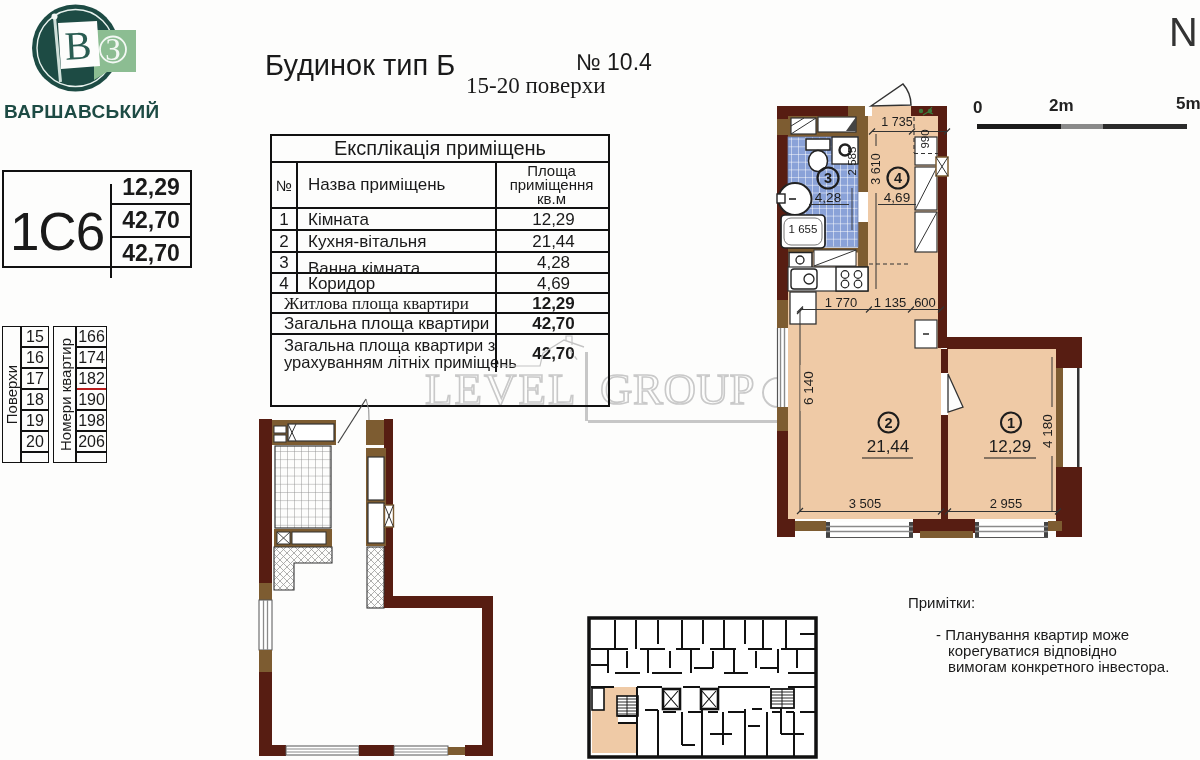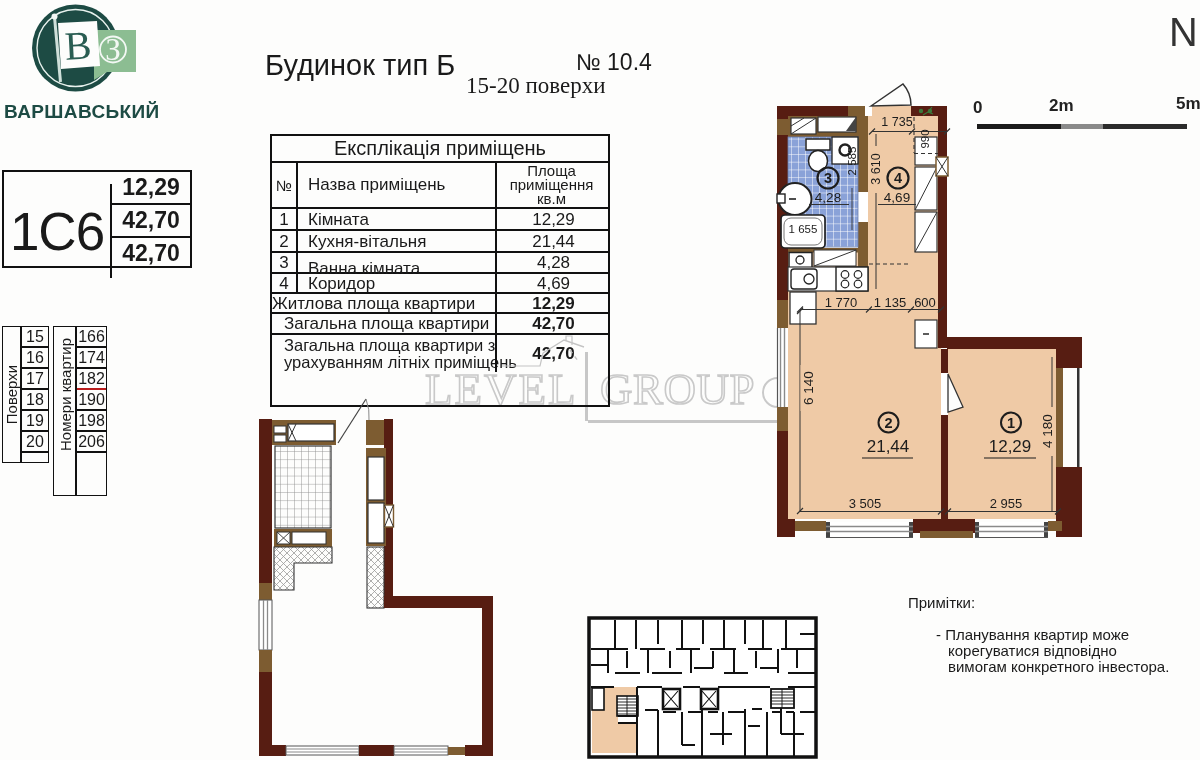--- a/index.html
+++ b/index.html
@@ -36,21 +36,21 @@
     <div class="abs" style="left:0;top:0;width:19px;height:100%;border-right:2px solid #111;box-sizing:border-box;"></div>
     <div class="abs" style="left:19px;top:0;right:0;height:100%;font-size:16px;text-align:center;">
       <div style="height:19px;border-bottom:2px solid #111;line-height:19px;">15</div>
       <div style="height:19px;border-bottom:2px solid #111;line-height:19px;">16</div>
       <div style="height:19px;border-bottom:2px solid #111;line-height:19px;">17</div>
       <div style="height:19px;border-bottom:2px solid #111;line-height:19px;">18</div>
       <div style="height:19px;border-bottom:2px solid #111;line-height:19px;">19</div>
       <div style="height:19px;border-bottom:2px solid #111;line-height:19px;">20</div>
     </div>
   </div>
-  <div class="abs" style="left:53px;top:326px;width:54px;height:170px;border:1.8px solid #111;box-sizing:border-box;">
+  <div class="abs" style="left:53px;top:326px;width:54px;height:137px;border:1.8px solid #111;box-sizing:border-box;">
     <div class="abs" style="left:0;top:0;width:23px;height:100%;border-right:2px solid #111;box-sizing:border-box;"></div>
     <div class="abs" style="left:23px;top:0;right:0;height:100%;font-size:16px;text-align:center;">
       <div style="height:19px;border-bottom:2px solid #111;line-height:19px;">166</div>
       <div style="height:19px;border-bottom:2px solid #111;line-height:19px;">174</div>
       <div style="height:19px;border-bottom:2px solid #b91c1c;line-height:19px;">182</div>
       <div style="height:19px;border-bottom:2px solid #111;line-height:19px;">190</div>
       <div style="height:19px;border-bottom:2px solid #111;line-height:19px;">198</div>
       <div style="height:19px;border-bottom:2px solid #111;line-height:19px;">206</div>
     </div>
   </div>
@@ -81,21 +81,21 @@
       <div class="abs" style="left:0;top:0;width:26px;height:100%;border-right:2px solid #111;box-sizing:border-box;text-align:center;line-height:20px;">3</div>
       <div class="abs" style="left:36px;top:0;line-height:20px;margin-top:6px;">Ванна кімната</div>
       <div class="abs" style="left:223px;top:0;width:117px;text-align:center;line-height:20px;">4,28</div>
     </div>
     <div class="abs" style="left:0;top:138px;width:100%;height:20px;border-bottom:2px solid #111;box-sizing:border-box;">
       <div class="abs" style="left:0;top:0;width:26px;height:100%;border-right:2px solid #111;box-sizing:border-box;text-align:center;line-height:19px;">4</div>
       <div class="abs" style="left:36px;top:0;line-height:19px;">Коридор</div>
       <div class="abs" style="left:223px;top:0;width:117px;text-align:center;line-height:19px;">4,69</div>
     </div>
     <div class="abs" style="left:0;top:158px;width:100%;height:20px;border-bottom:2px solid #111;box-sizing:border-box;">
-      <div class="abs" style="left:0;top:0;line-height:19px;">Житлова площа квартири</div>
+      <div class="abs" style="left:12px;top:0;line-height:19px;font-family:Liberation Serif, serif;">Житлова площа квартири</div>
       <div class="abs" style="left:223px;top:0;width:117px;text-align:center;line-height:19px;font-weight:bold;">12,29</div>
     </div>
     <div class="abs" style="left:0;top:178px;width:100%;height:21px;border-bottom:2px solid #111;box-sizing:border-box;">
       <div class="abs" style="left:12px;top:0;line-height:20px;">Загальна площа квартири</div>
       <div class="abs" style="left:223px;top:0;width:117px;text-align:center;line-height:20px;font-weight:bold;">42,70</div>
     </div>
     <div class="abs" style="left:0;top:199px;width:100%;height:37px;box-sizing:border-box;">
       <div class="abs" style="left:12px;top:2px;line-height:17px;font-size:16.5px;">Загальна площа квартири з<br>урахуванням літніх приміщень</div>
       <div class="abs" style="left:223px;top:0;width:117px;height:100%;display:flex;align-items:center;justify-content:center;font-weight:bold;">42,70</div>
     </div>

